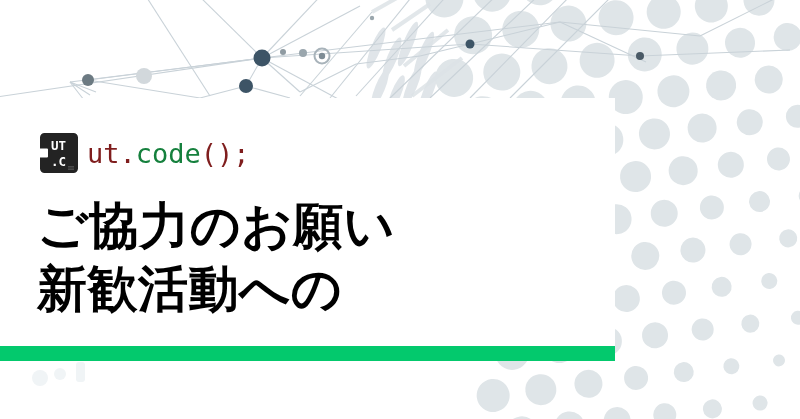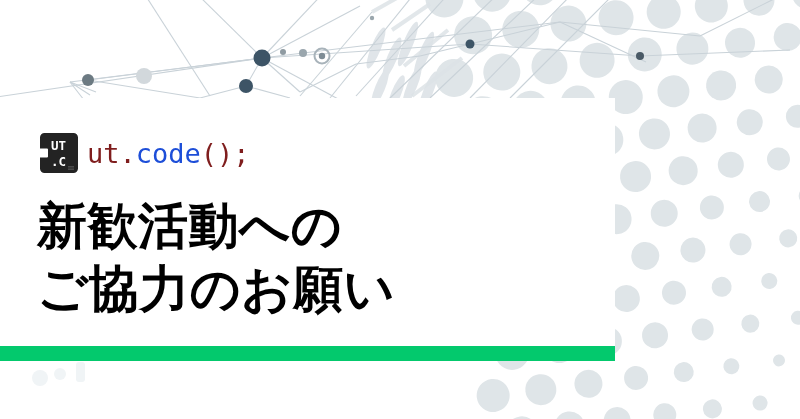--- a/index.html
+++ b/index.html
@@ -6,20 +6,21 @@
   html, body {
     width:800px; height:419px; overflow:hidden;
     background:#ffffff;
     font-family:"Liberation Sans", sans-serif;
   }
   .banner {
     position:relative;
     width:800px; height:419px;
     background:#ffffff;
     overflow:hidden;
+    border-radius:25px;
   }
 
   
   .bg-layer {
     position:absolute; inset:0;
     pointer-events:none;
   }
   .bg-svg { position:absolute; top:0; left:0; width:800px; height:419px; display:block; }
 
   
@@ -52,21 +53,21 @@
   }
   .wordmark {
     font-family:"DejaVu Sans Mono","Liberation Mono", monospace;
     font-size:27px;
     letter-spacing:0px;
     line-height:1;
     white-space:nowrap;
     display:flex; align-items:baseline;
   }
   .wm-a, .wm-c { color:#7f1d1d; }
-  .wm-b { color:#1d4ed8; }
+  .wm-b { color:#15803d; }
 
   .headline {
     position:absolute;
     left:37px; top:97px;
     color:#000000;
     font-family:"DejaVu Sans","Liberation Sans", sans-serif;
     font-weight:700;
     font-size:50px;
     line-height:63px;
     letter-spacing:0.5px;
@@ -326,20 +327,20 @@
       </svg>
 
       <div class="wordmark">
         <span class="wm-a">ut.</span>
           <span class="wm-b">code</span>
           <span class="wm-c">();</span>
       </div>
     </div>
 
     <div class="headline">
+      <span class="headline-line">ご協力のお願い</span>
       <span class="headline-line">新歓活動への</span>
-      <span class="headline-line">ご協力のお願い</span>
     </div>
 
     <div class="accent-bar"></div>
   </div>
 
 </div>
 
 </body></html>

